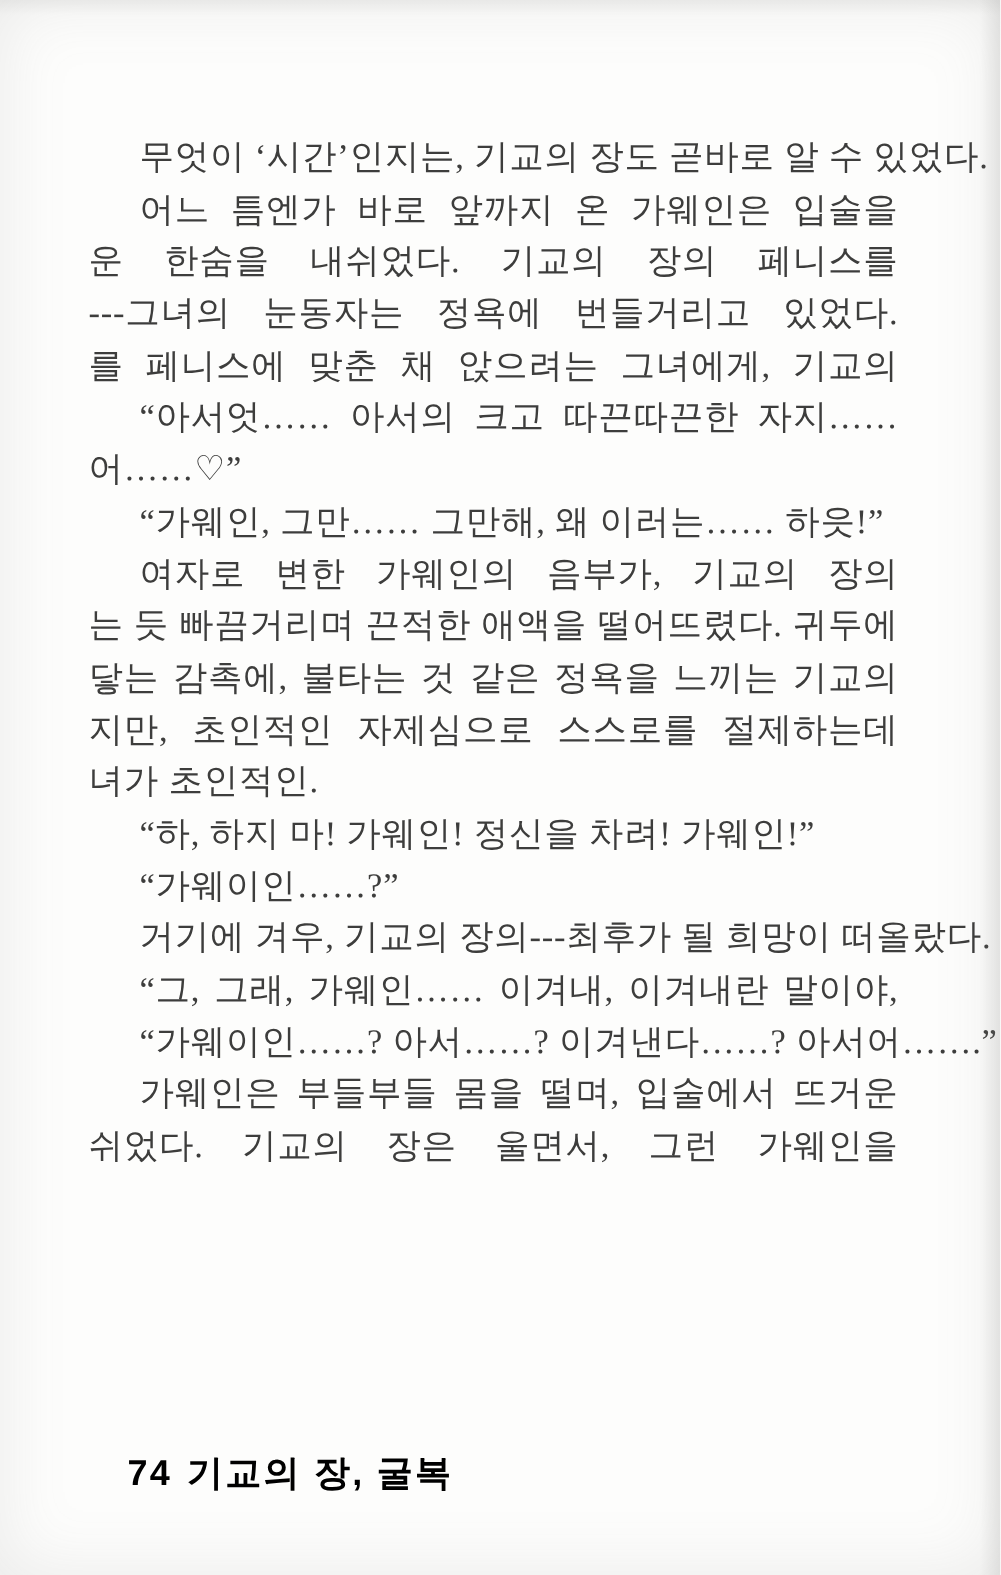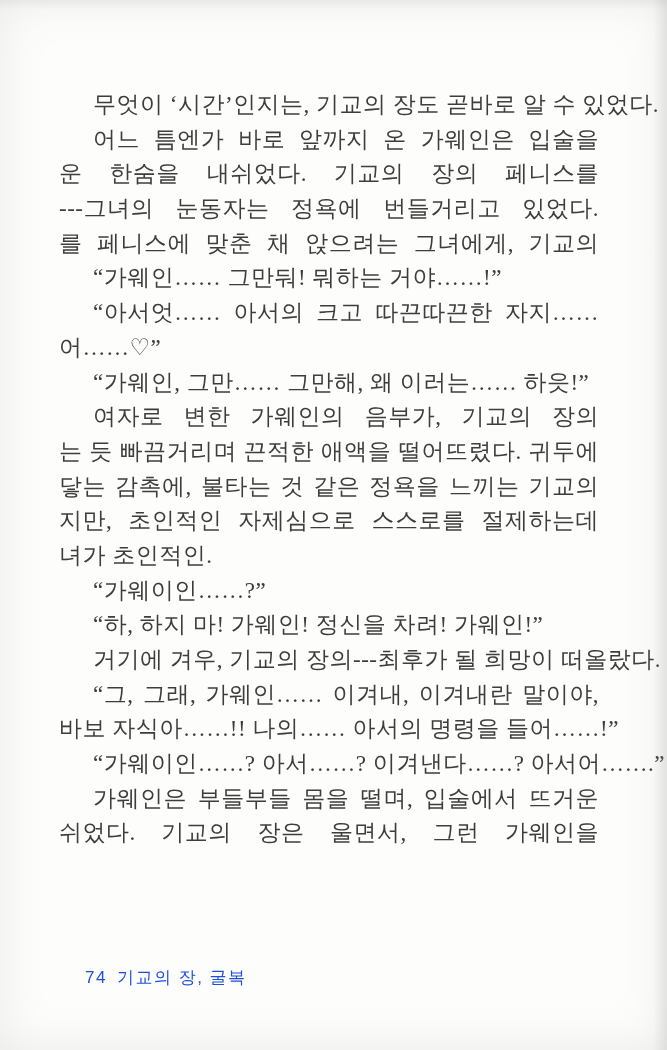--- a/index.html
+++ b/index.html
@@ -57,55 +57,53 @@
     overflow: hidden;
   }
   .line.indent {
     text-indent: 34px;
   }
   .footer {
     position: absolute;
     left: 85px;
     top: 966px;
     font-family: "Liberation Sans", "DejaVu Sans", sans-serif;
-    font-size: 17px;
-    font-weight: 400;
+    font-size: 24px;
+    font-weight: 700;
     letter-spacing: 1.5px;
-    color: #1d4ed8;
+    color: #000000;
     white-space: nowrap;
   }
   .footer .page-num {
     margin-right: 10px;
   }
 </style>
 </head>
 <body>
 
 <div class="page">
 
   <div class="text-block">
     <div class="line indent">무엇이 ‘시간’인지는, 기교의 장도 곧바로 알 수 있었다.</div>
     <div class="line indent fill">어느 틈엔가 바로 앞까지 온 가웨인은 입술을 핥으며 뜨거</div>
     <div class="line fill">운 한숨을 내쉬었다. 기교의 장의 페니스를 내려다보는 그</div>
     <div class="line fill">---그녀의 눈동자는 정욕에 번들거리고 있었다. 자신의 음부</div>
     <div class="line fill">를 페니스에 맞춘 채 앉으려는 그녀에게, 기교의 장이 당황</div>
-    <div class="line indent">“가웨인…… 그만둬! 뭐하는 거야……!”</div>
     <div class="line indent fill">“아서엇…… 아서의 크고 따끈따끈한 자지…… 갖고 싶</div>
     <div class="line">어……♡”</div>
     <div class="line indent">“가웨인, 그만…… 그만해, 왜 이러는…… 하읏!”</div>
     <div class="line indent fill">여자로 변한 가웨인의 음부가, 기교의 장의 남근을 바란다</div>
     <div class="line fill">는 듯 빠끔거리며 끈적한 애액을 떨어뜨렸다. 귀두에 애액이</div>
     <div class="line fill">닿는 감촉에, 불타는 것 같은 정욕을 느끼는 기교의 장이었</div>
     <div class="line fill">지만, 초인적인 자제심으로 스스로를 절제하는데 성공한 그</div>
     <div class="line">녀가 초인적인.</div>
+    <div class="line indent">“하, 하지 마! 가웨인! 정신을 차려! 가웨인!”</div>
     <div class="line indent">“가웨이인……?”</div>
-    <div class="line indent">“하, 하지 마! 가웨인! 정신을 차려! 가웨인!”</div>
     <div class="line indent">거기에 겨우, 기교의 장의---최후가 될 희망이 떠올랐다.</div>
     <div class="line indent fill">“그, 그래, 가웨인…… 이겨내, 이겨내란 말이야, 이 금박</div>
-    <div class="line">바보 자식아……!! 나의…… 아서의 명령을 들어……!”</div>
     <div class="line indent">“가웨이인……? 아서……? 이겨낸다……? 아서어…….”</div>
     <div class="line indent fill">가웨인은 부들부들 몸을 떨며, 입술에서 뜨거운 한숨을 내</div>
     <div class="line fill">쉬었다. 기교의 장은 울면서, 그런 가웨인을 격려하듯 말했</div>
   </div>
 
   <div class="footer">
     <span class="page-num">74</span><span>기교의 장, 굴복</span>
   </div>
 
 </div>

